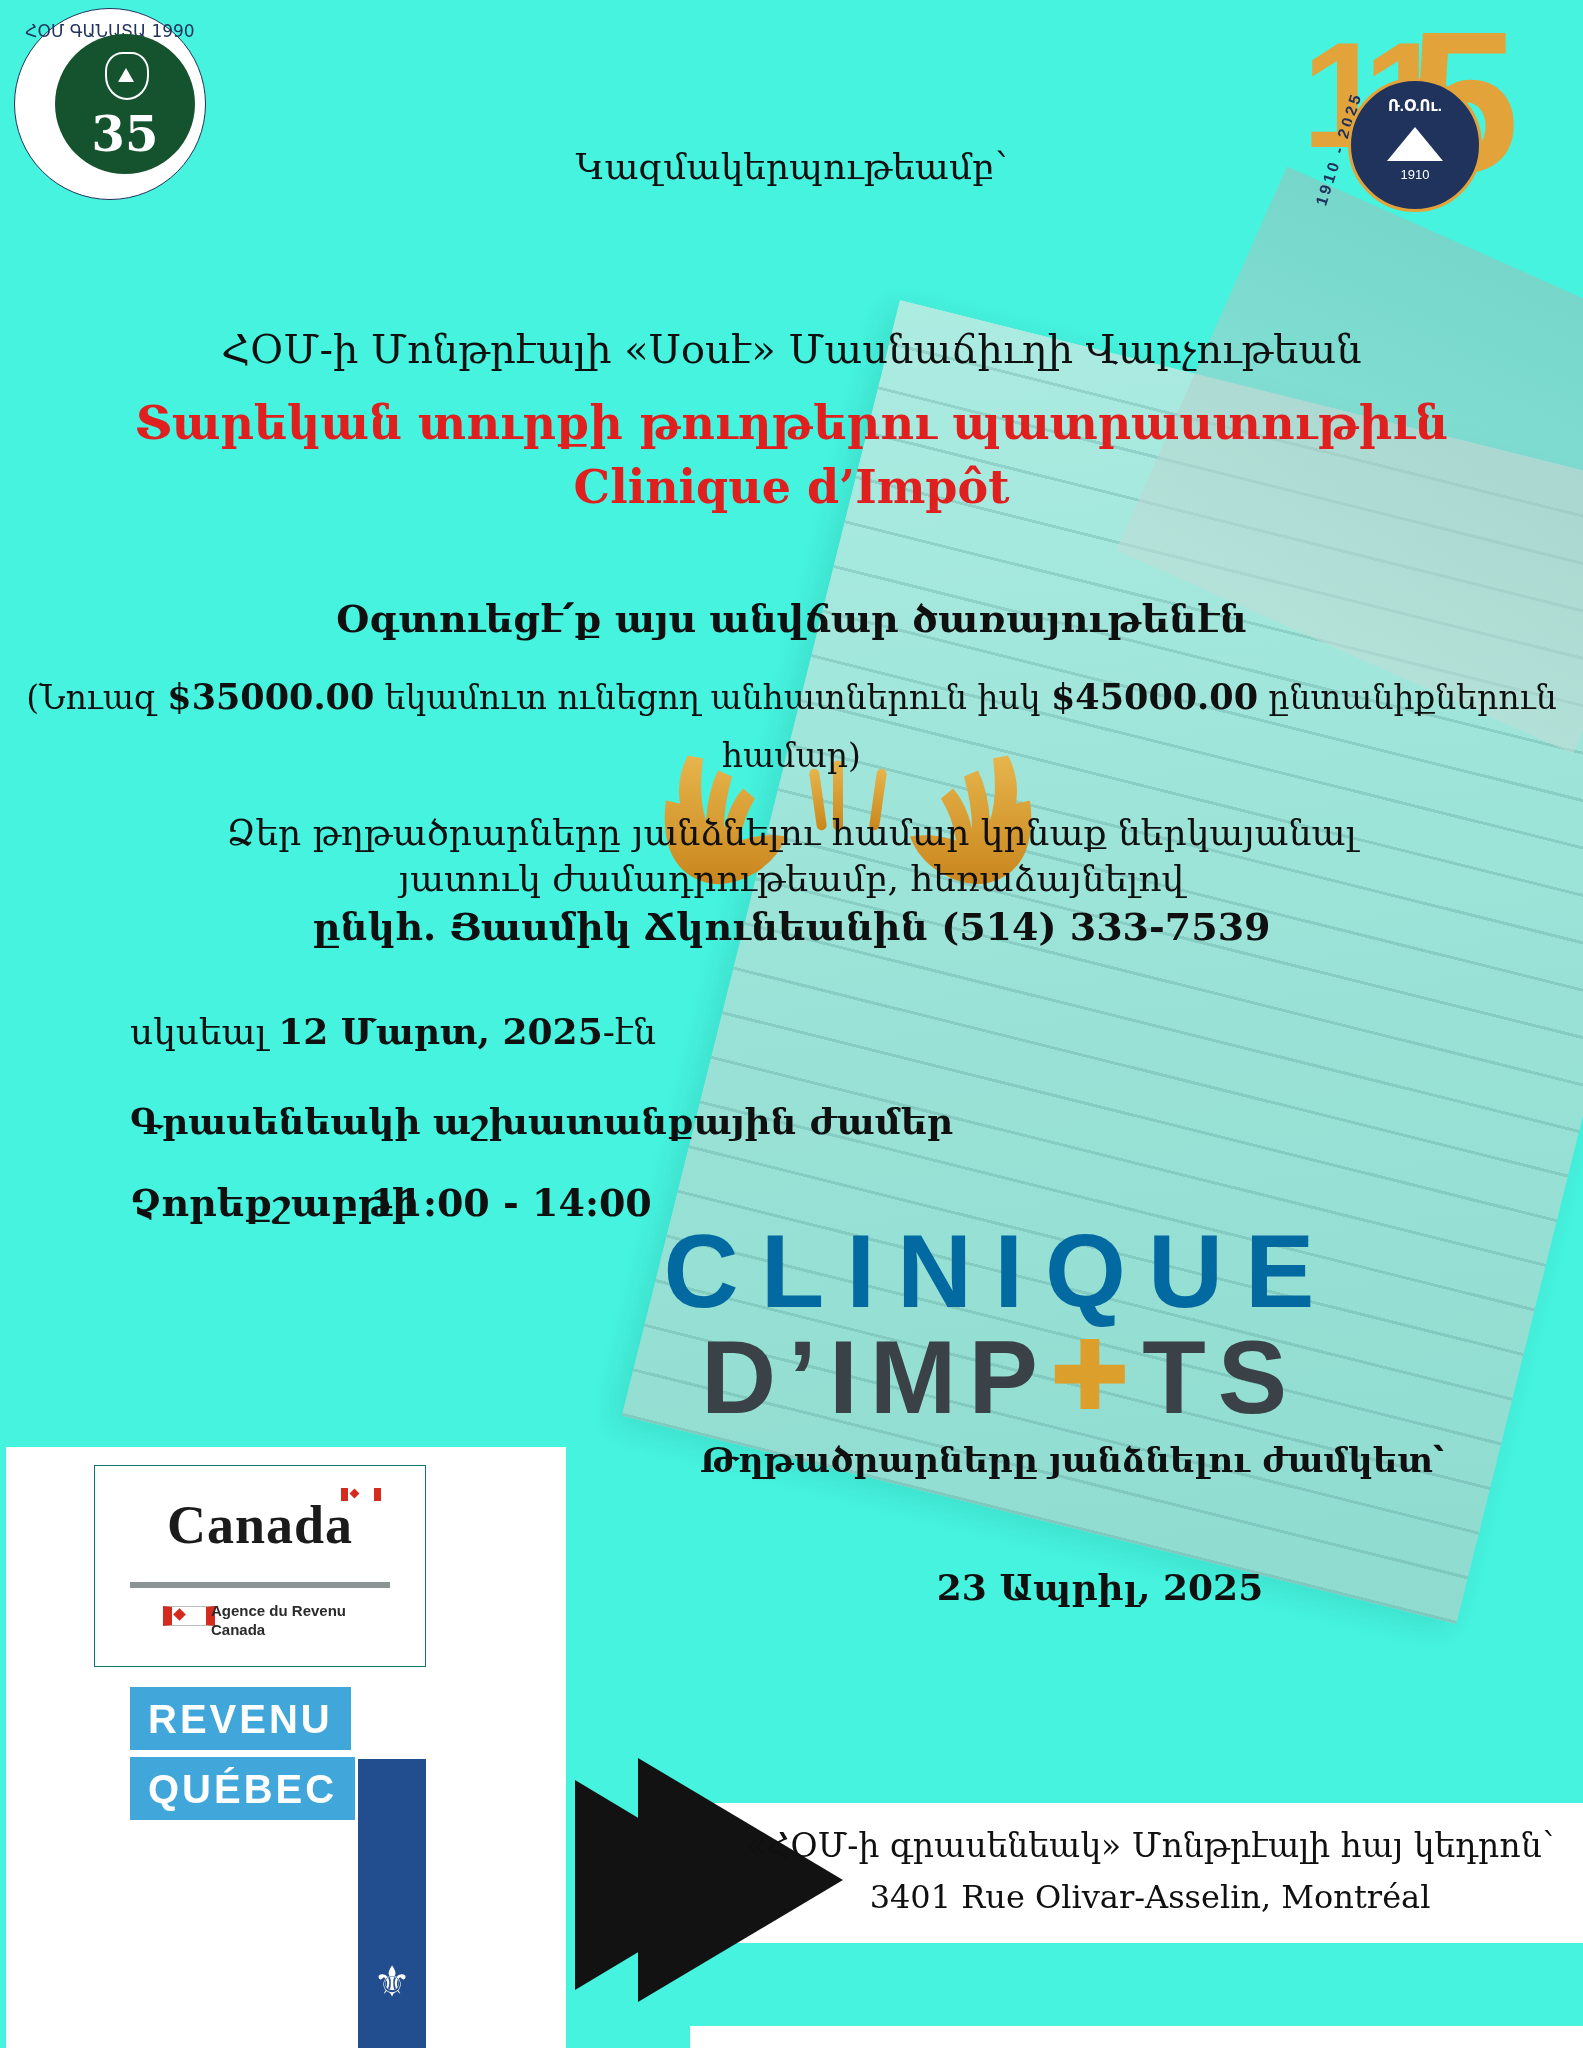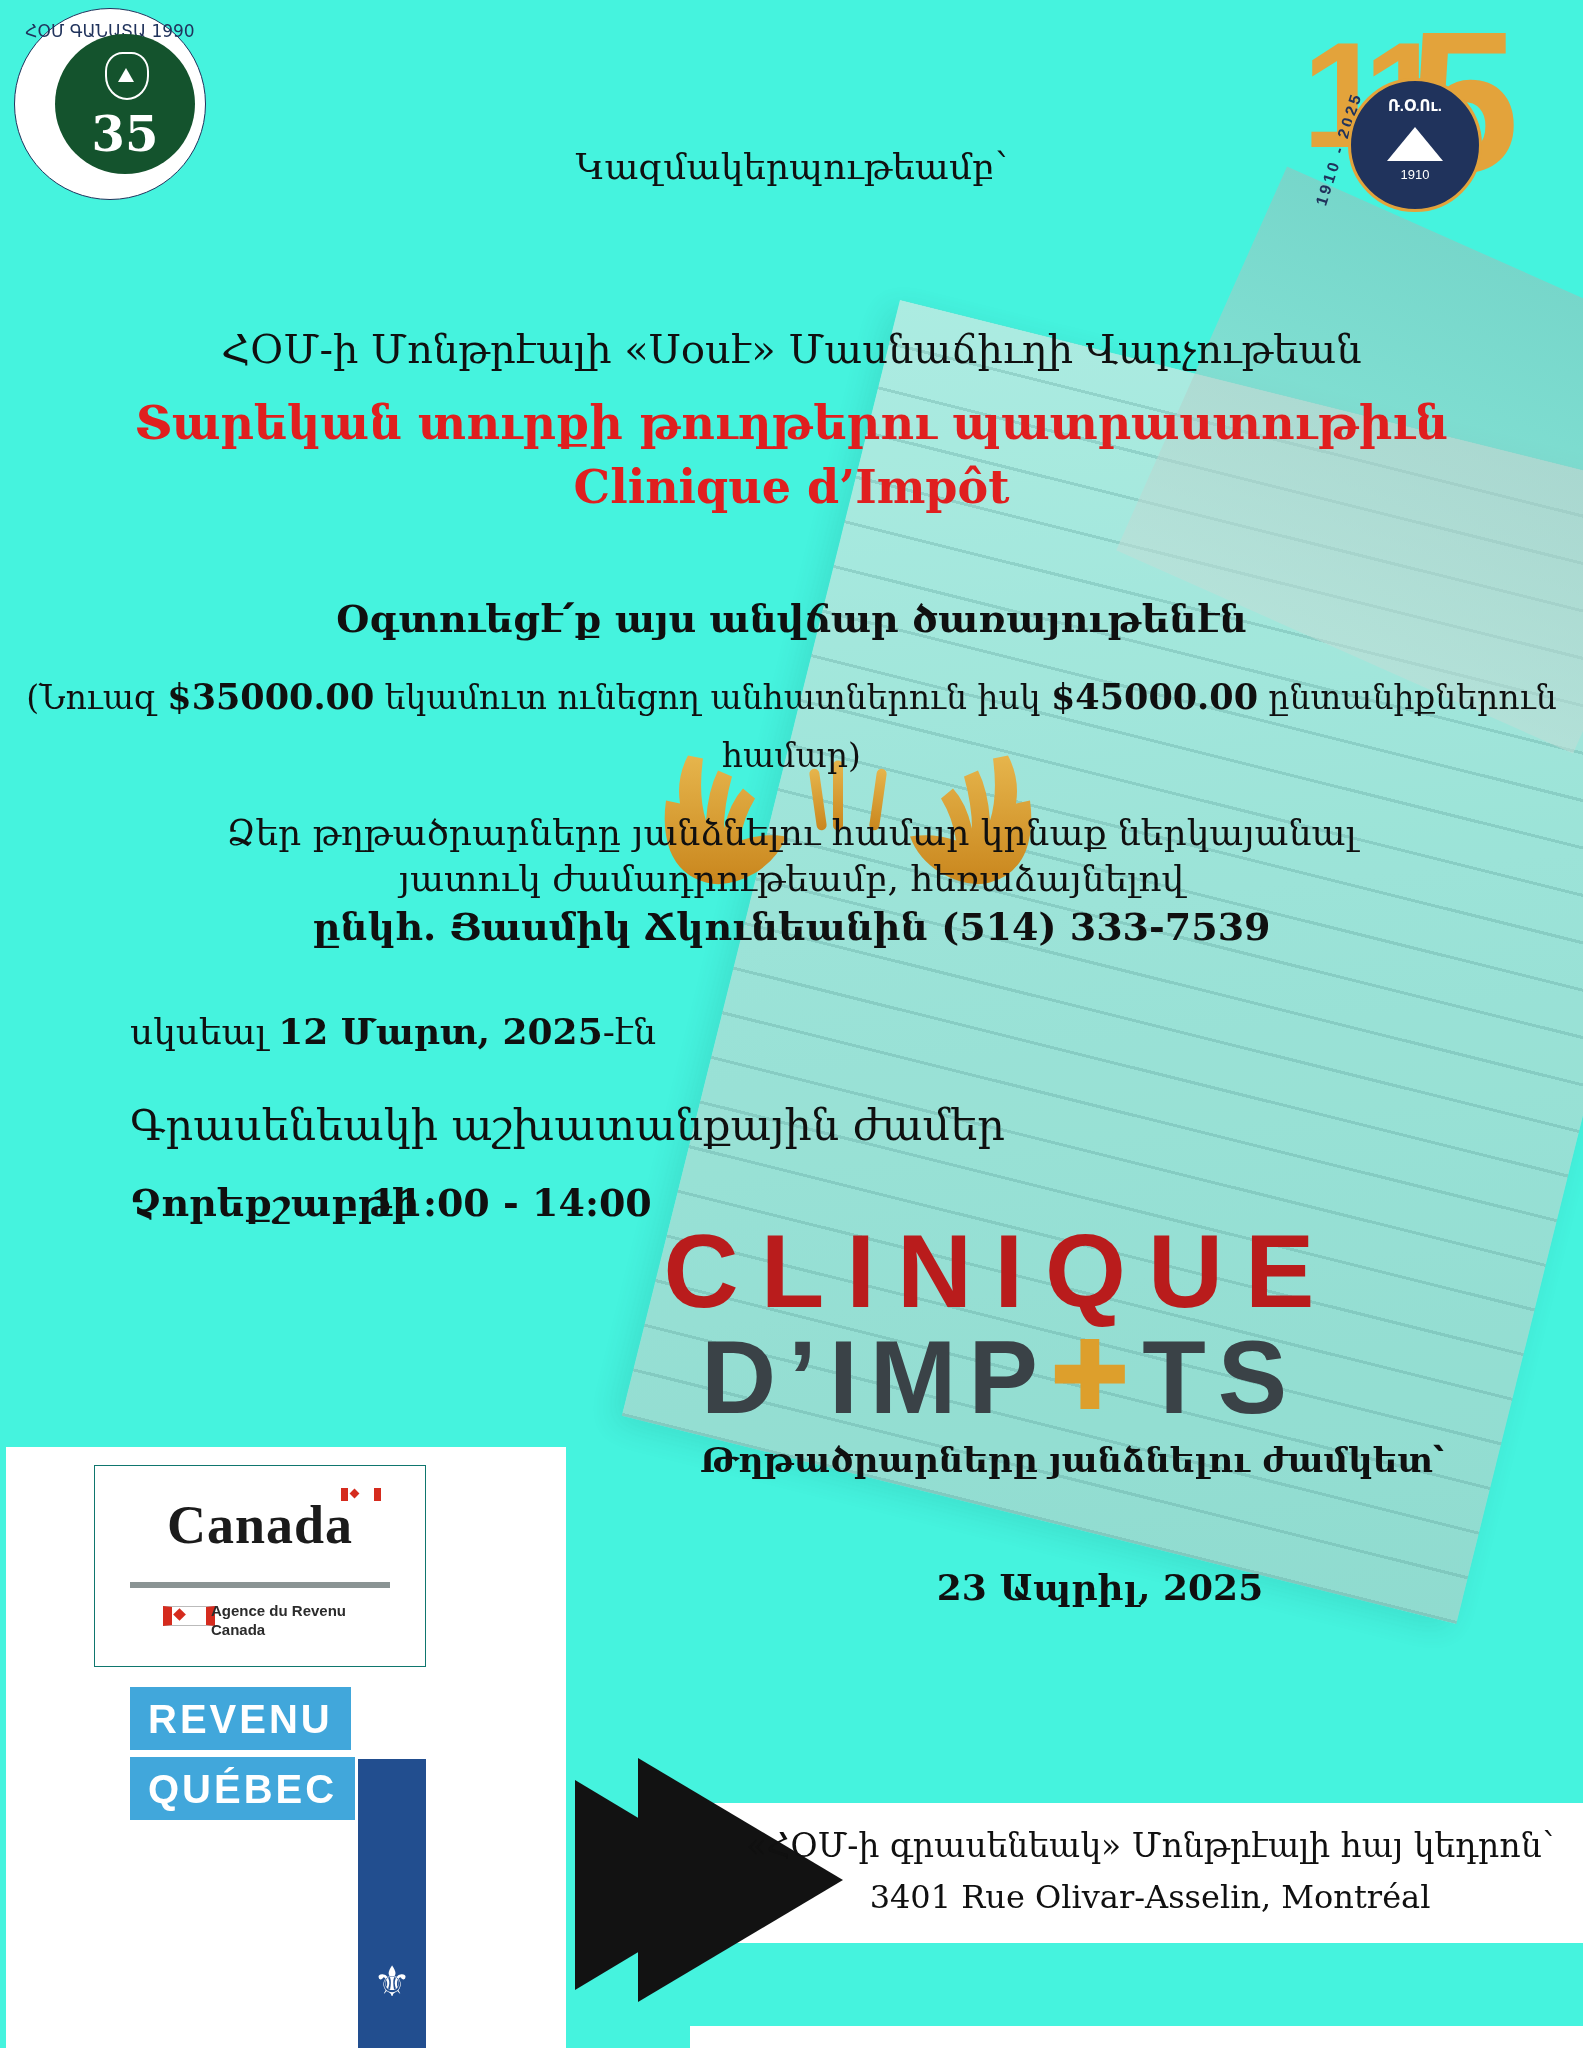--- a/index.html
+++ b/index.html
@@ -60,29 +60,29 @@
   .t1{top:396px;}
   .t2{top:460px;}
   .free{top:596px;font-size:38px;font-weight:600;}
   .income{top:676px;font-size:33px;}
   .income b{font-size:35px;}
   .income2{top:736px;font-size:33px;}
   .para1{top:812px;font-size:36px;}
   .para2{top:858px;font-size:36px;}
   .contact{top:904px;font-size:38px;font-weight:bold;}
   .start{left:130px;top:1010px;font-size:36px;}
-  .office{left:130px;top:1100px;font-size:43px;}
+  .office{left:130px;top:1100px;font-size:36px;font-weight:bold;}
   .dayrow{left:130px;top:1180px;font-size:38px;font-weight:bold;}
   .dayrow .hours{position:absolute;left:240px;top:0;white-space:nowrap;}
   
   .hands{left:628px;top:738px;width:440px;height:205px;z-index:2;}
   
   .wm{font-family:"Liberation Sans","DejaVu Sans",sans-serif;font-weight:bold;z-index:2;}
   .wm1{left:500px;top:1212px;width:1000px;text-align:center;font-size:104px;
-    letter-spacing:22px;color:#b91c1c;}
+    letter-spacing:22px;color:#0369a1;}
   .wm2{left:500px;top:1318px;width:1000px;text-align:center;font-size:104px;
     letter-spacing:12px;color:#3A4247;}
   .wm2 .plus{color:#DD9F2C;font-size:96px;vertical-align:4px;}
   
   .deadline1{left:700px;top:1440px;width:800px;text-align:left;font-size:34px;font-weight:600;}
   .deadline2{left:700px;top:1566px;width:800px;text-align:center;font-size:36px;font-weight:bold;}
   
   .white-box{left:6px;top:1447px;width:560px;height:601px;background:#fff;z-index:4;}
   .canada-box{left:88px;top:18px;width:330px;height:200px;border:1px solid #0f766e;background:#fff;}
   .canada-word{left:0;top:28px;width:100%;text-align:center;font-size:54px;font-weight:bold;

